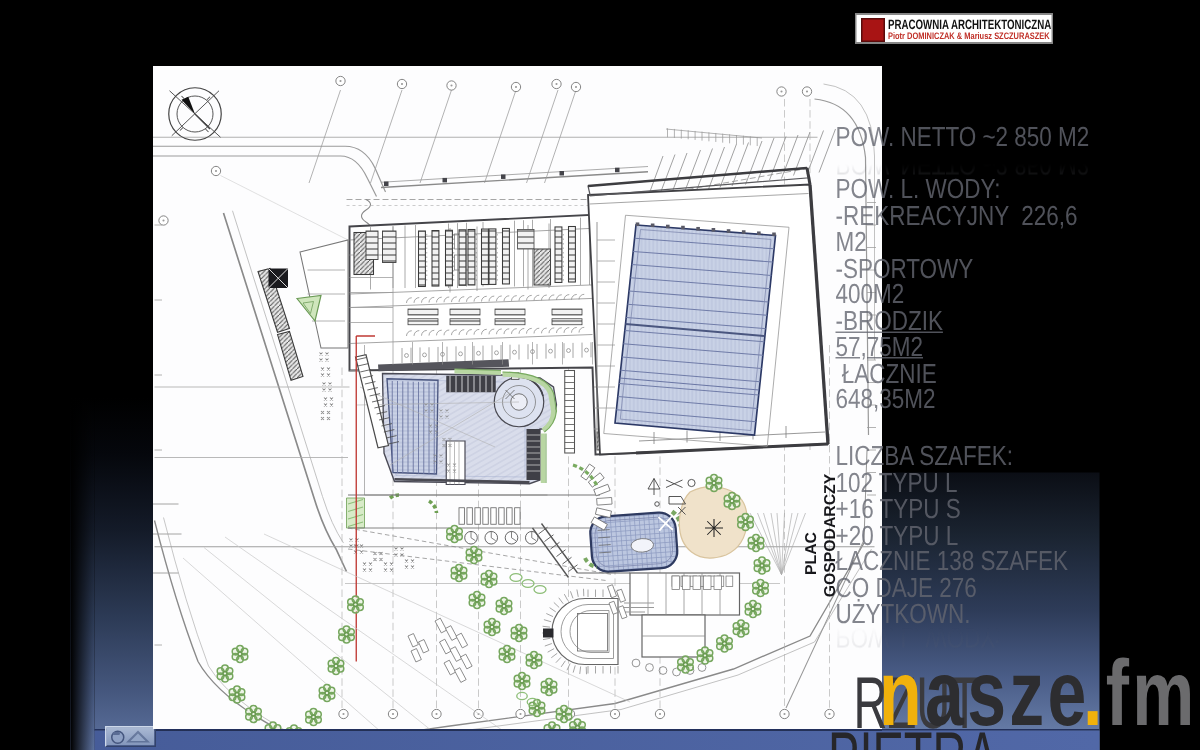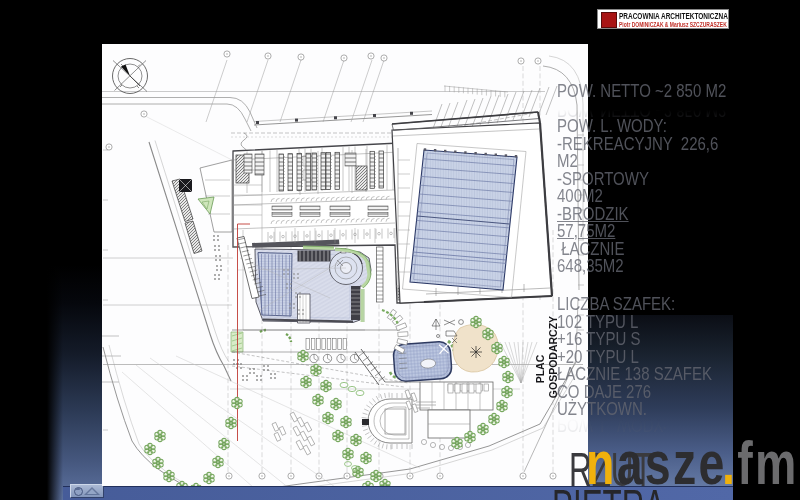--- a/index.html
+++ b/index.html
@@ -891,21 +891,21 @@
 <path d="M121,64 l2,2 M140,64.5 l-2,2 M120,87 l2,-2 M139,88 l-2,-2" stroke="#555" stroke-width="0.7"></path>
 </g>
       </g>
 
 <g>
         <text x="544" y="369" font-family="Liberation Sans,sans-serif" font-size="10.5" font-weight="bold" fill="#16161a" text-anchor="middle" transform="rotate(-90 544 369)">PLAC</text>
 <text x="556.5" y="357" font-family="Liberation Sans,sans-serif" font-size="10.5" font-weight="bold" fill="#16161a" text-anchor="middle" transform="rotate(-90 556.5 357)">GOSPODARCZY</text>
       </g>
 </svg>
 
-  <div class="abs" style="left:597px;top:9px;width:130px;height:18px;background:#fff;border:1px solid #888;">
+  <div class="abs" style="left:570px;top:9px;width:130px;height:18px;background:#fff;border:1px solid #888;">
     <div class="abs" style="left:3px;top:1.5px;width:14px;height:14px;background:#a81414;border:1px solid #5a0b0b;"></div>
     <div class="abs" style="left:21px;top:1px;width:108px;font-size:9px;font-weight:bold;color:#111;white-space:nowrap;transform:scaleX(0.72);transform-origin:left top;letter-spacing:0px;">PRACOWNIA ARCHITEKTONICZNA</div>
     <div class="abs" style="left:21px;top:10.5px;width:108px;font-size:6.3px;font-weight:bold;color:#c03028;white-space:nowrap;transform:scaleX(0.79);transform-origin:left top;">Piotr DOMINICZAK &amp; Mariusz SZCZURASZEK</div>
   </div>
 
   <div class="abs" style="left:557px;top:82px;font-size:18.4px;line-height:17.5px;color:rgba(100,103,112,0.8);white-space:pre;transform:scaleX(0.815);transform-origin:left top;-webkit-box-reflect:below 1px linear-gradient(to bottom, rgba(0,0,0,0.3), transparent 52%);">POW. NETTO ~2 850 M2</div>
 
   <div class="abs" style="left:557px;top:117px;font-size:18.4px;line-height:17.5px;color:rgba(100,103,112,0.8);white-space:pre;transform:scaleX(0.815);transform-origin:left top;-webkit-box-reflect:below 1px linear-gradient(to bottom, rgba(0,0,0,0.18), transparent 10%);">POW. L. WODY:
 -REKREACYJNY  226,6
 M2

